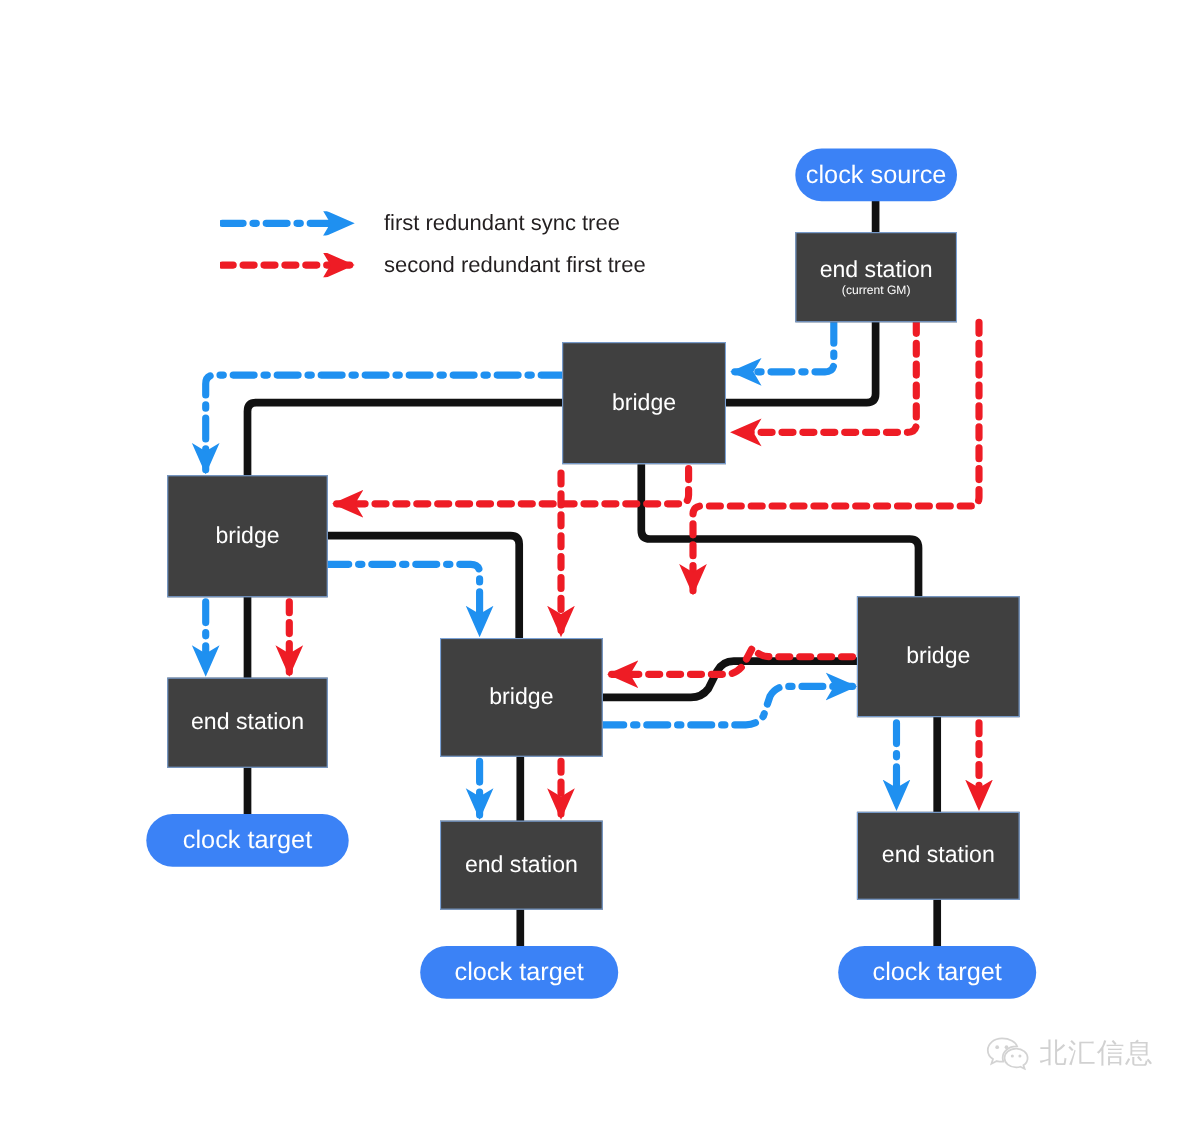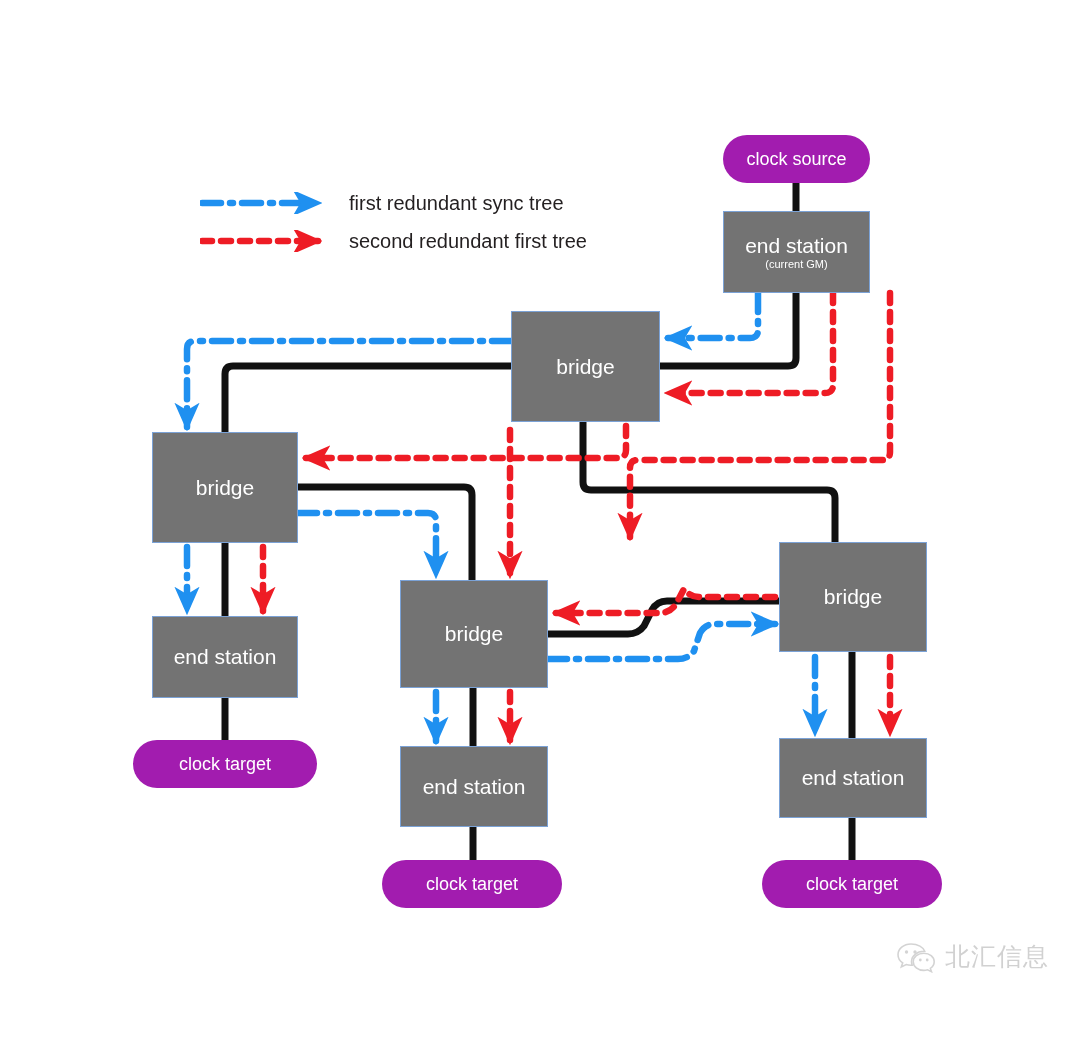--- a/index.html
+++ b/index.html
@@ -31,28 +31,28 @@
     display: flex;
     flex-direction: column;
     align-items: center;
     justify-content: center;
     color: #ffffff;
     text-align: center;
     line-height: 1.12;
     z-index: 5;
   }
   .node.box {
-    background: #737373;
+    background: #404040;
     border: 1px solid #7ba2d6;
     font-size: 21px;
   }
   .node.pill {
-    background: #a21caf;
+    background: #3b82f6;
     border-radius: 999px;
-    font-size: 18px;
+    font-size: 23px;
   }
   .node .sub {
     font-size: 11px;
     margin-top: 1px;
   }
   .legend {
     position: absolute;
     z-index: 6;
   }
   .legend-row {

